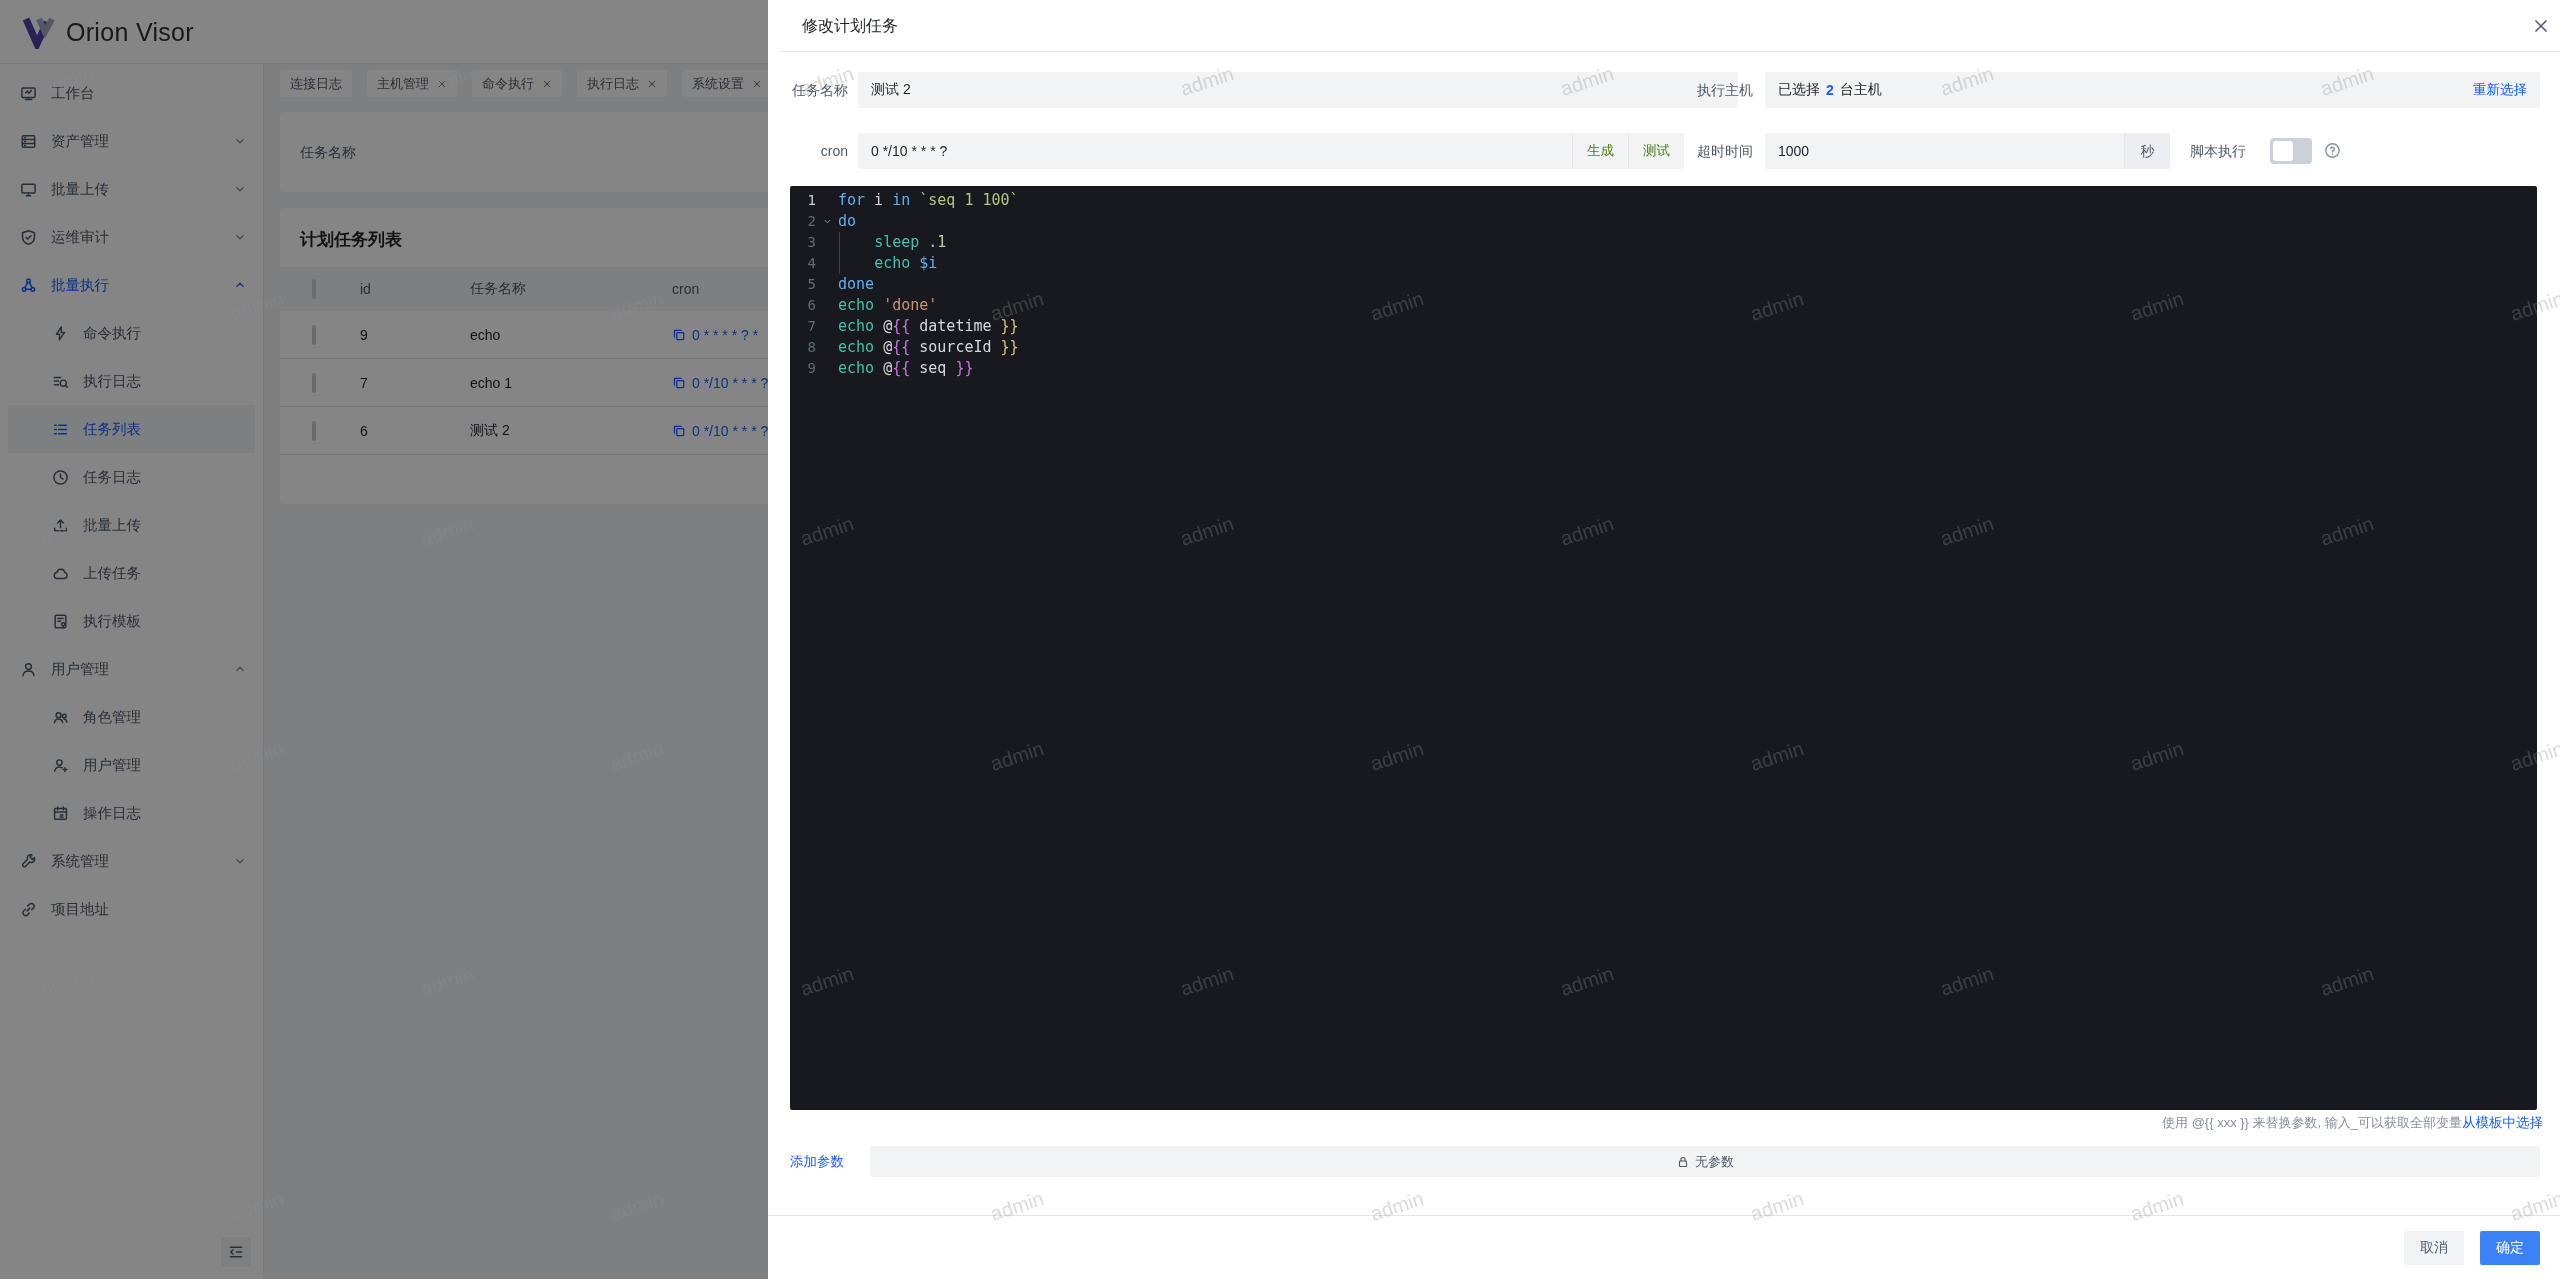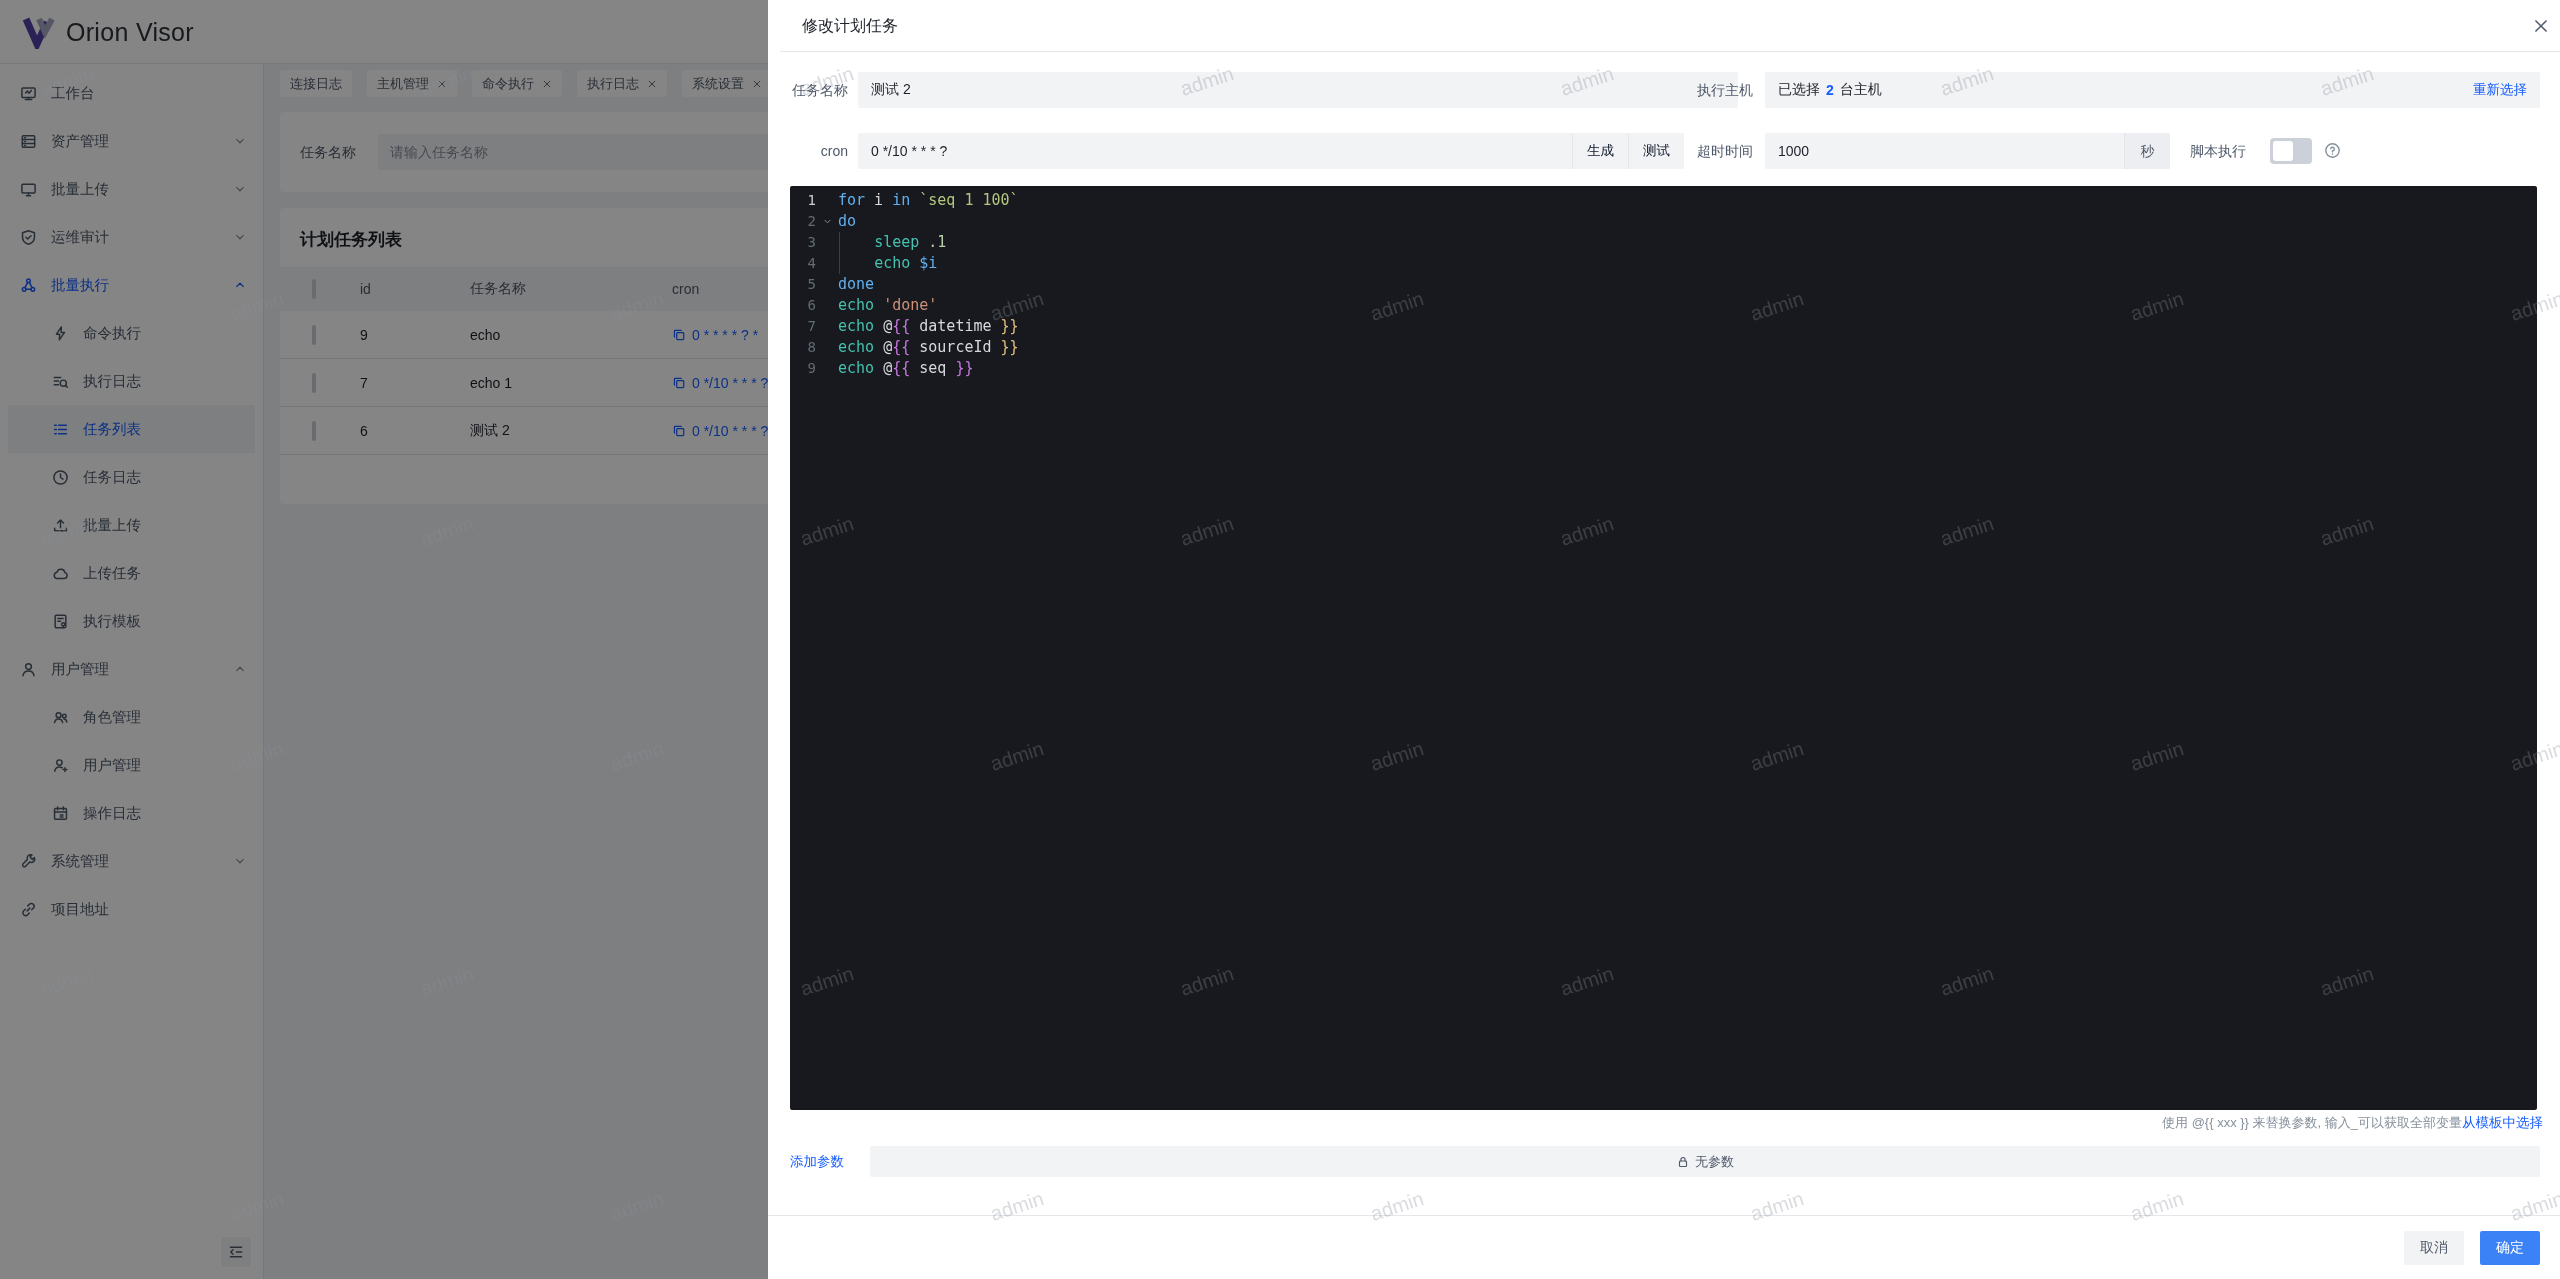--- a/index.html
+++ b/index.html
@@ -57,21 +57,21 @@
 
   
   .drawer { position:absolute; left:768px; top:0; width:1792px; height:1279px; background:#fff; z-index:20; }
   .d-header { position:absolute; left:12px; top:0; width:100%; height:52px; border-bottom:1px solid #e5e6eb; }
   .d-title { position:absolute; left:22px; top:0; line-height:52px; font-size:16px; font-weight:500; color:#1d2129; }
   .d-close { position:absolute; right:22px; top:17px; width:18px; height:18px; color:#4e5969; cursor:pointer; }
   .d-close svg { width:18px; height:18px; }
   .f-label { position:absolute; width:60px; height:36px; line-height:36px; text-align:right; font-size:14px; color:#4e5969; }
   .f-input { position:absolute; height:36px; background:#f2f3f5; border-radius:2px; display:flex; align-items:center; }
   .f-input input { flex:1; height:36px; background:transparent; border:0; outline:0; padding:0 13px; font-size:14px; color:#1d2129; font-family:inherit; min-width:0; }
-  .suffix-btn { height:36px; line-height:36px; padding:0 14px; font-size:13.5px; color:#0f172a; border-left:1px solid #e5e6eb; cursor:pointer; flex:none; }
+  .suffix-btn { height:36px; line-height:36px; padding:0 14px; font-size:13.5px; color:#4d7c0f; border-left:1px solid #e5e6eb; cursor:pointer; flex:none; }
   .suffix-unit { height:36px; line-height:36px; width:46px; text-align:center; font-size:14px; color:#4e5969; border-left:1px solid #e5e6eb; background:#eceef1; border-radius:0 2px 2px 0; flex:none; }
   .host-field { padding:0 13px; font-size:14px; color:#1d2129;align-items:center; }
   .host-count { color:#165dff; font-weight:700; margin:0 6px; }
   .link { color:#165dff; cursor:pointer; font-size:13.5px; }
   .host-reselect { margin-left:auto; }
   .switch { position:absolute; left:1502px; top:138px; width:42px; height:26px; background:#ccd1d9; border-radius:4px; cursor:pointer; }
   .switch .knob { position:absolute; left:3px; top:3px; width:20px; height:20px; background:#fff; border-radius:3px; }
   .help-icon { position:absolute; left:1556px; top:142px; width:17px; height:17px; color:#86909c; }
   .help-icon svg { width:17px; height:17px; }
 
@@ -377,21 +377,20 @@
           <span class="tx">
             <svg class="ic" viewBox="0 0 16 16" fill="none" stroke="currentColor" stroke-width="1.4" stroke-linecap="round" stroke-linejoin="round">
               <path d="M3.5 3.5l9 9M12.5 3.5l-9 9"></path>
             </svg>
           </span>
         </div>
       </div>
 
     <section class="card filter-card">
       <span class="filter-label">任务名称</span>
-      <input class="filter-input" type="text" placeholder="请输入任务名称" style="">
     </section>
 
     <section class="card table-card">
       <h3 class="table-title">计划任务列表</h3>
       <div id="task-table">
           <div class="t-row t-head">
             <span class="tc0"><span class="chkbox"></span></span>
             <span class="tc1">id</span>
             <span class="tc2">任务名称</span>
             <span class="tc3">cron</span>

